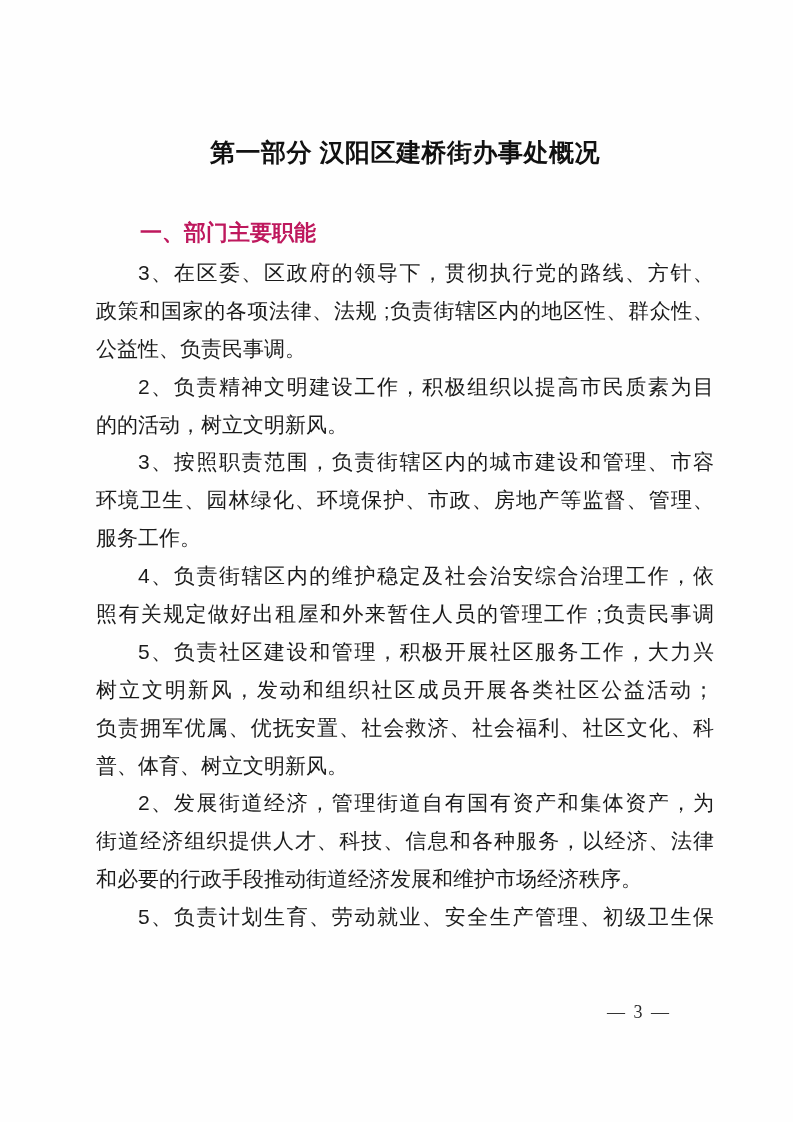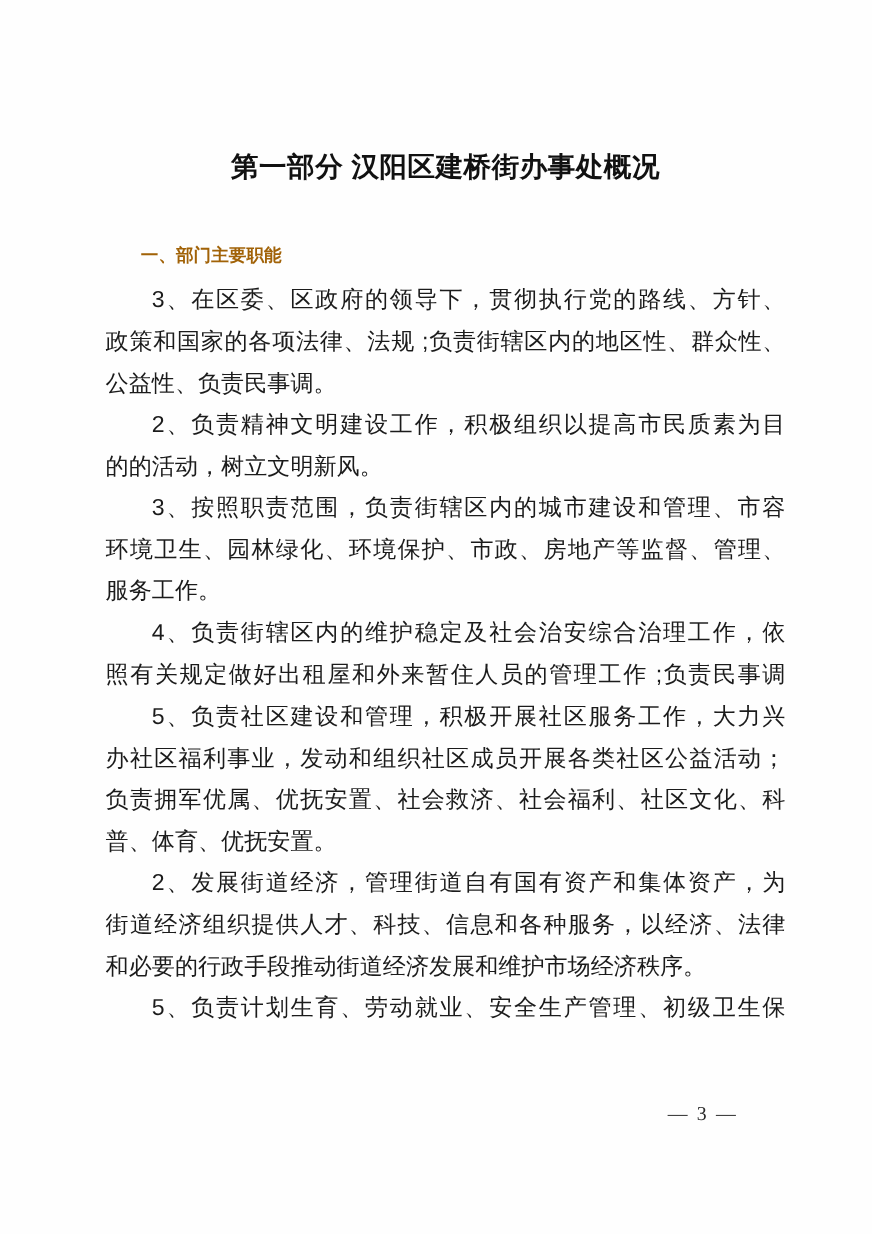--- a/index.html
+++ b/index.html
@@ -28,24 +28,24 @@
     color: #111;
     letter-spacing: 0.5px;
   }
 
   .section-heading {
     position: absolute;
     top: 217px;
     left: 96px;
     width: 618px;
     margin: 0;
-    font-size: 16px;
+    font-size: 22px;
     line-height: 32px;
     font-weight: bold;
-    color: #a16207;
+    color: #be185d;
     text-indent: 2em;
   }
 
   .doc-body {
     position: absolute;
     top: 254px;
     left: 96px;
     width: 618px;
     font-size: 21px;
     line-height: 37.9px;
@@ -99,23 +99,23 @@
         <div class="line first">3、按照职责范围，负责街辖区内的城市建设和管理、市容</div>
         <div class="line">环境卫生、园林绿化、环境保护、市政、房地产等监督、管理、</div>
         <div class="line final">服务工作。</div>
       </div>
       <div class="para">
         <div class="line first">4、负责街辖区内的维护稳定及社会治安综合治理工作，依</div>
         <div class="line">照有关规定做好出租屋和外来暂住人员的管理工作 ;负责民事调</div>
       </div>
       <div class="para">
         <div class="line first">5、负责社区建设和管理，积极开展社区服务工作，大力兴</div>
-        <div class="line">办社区福利事业，发动和组织社区成员开展各类社区公益活动；</div>
+        <div class="line">树立文明新风，发动和组织社区成员开展各类社区公益活动；</div>
         <div class="line">负责拥军优属、优抚安置、社会救济、社会福利、社区文化、科</div>
-        <div class="line final">普、体育、优抚安置。</div>
+        <div class="line final">普、体育、树立文明新风。</div>
       </div>
       <div class="para">
         <div class="line first">2、发展街道经济，管理街道自有国有资产和集体资产，为</div>
         <div class="line">街道经济组织提供人才、科技、信息和各种服务，以经济、法律</div>
         <div class="line final">和必要的行政手段推动街道经济发展和维护市场经济秩序。</div>
       </div>
       <div class="para">
         <div class="line first">5、负责计划生育、劳动就业、安全生产管理、初级卫生保</div>
       </div>
     </div>

